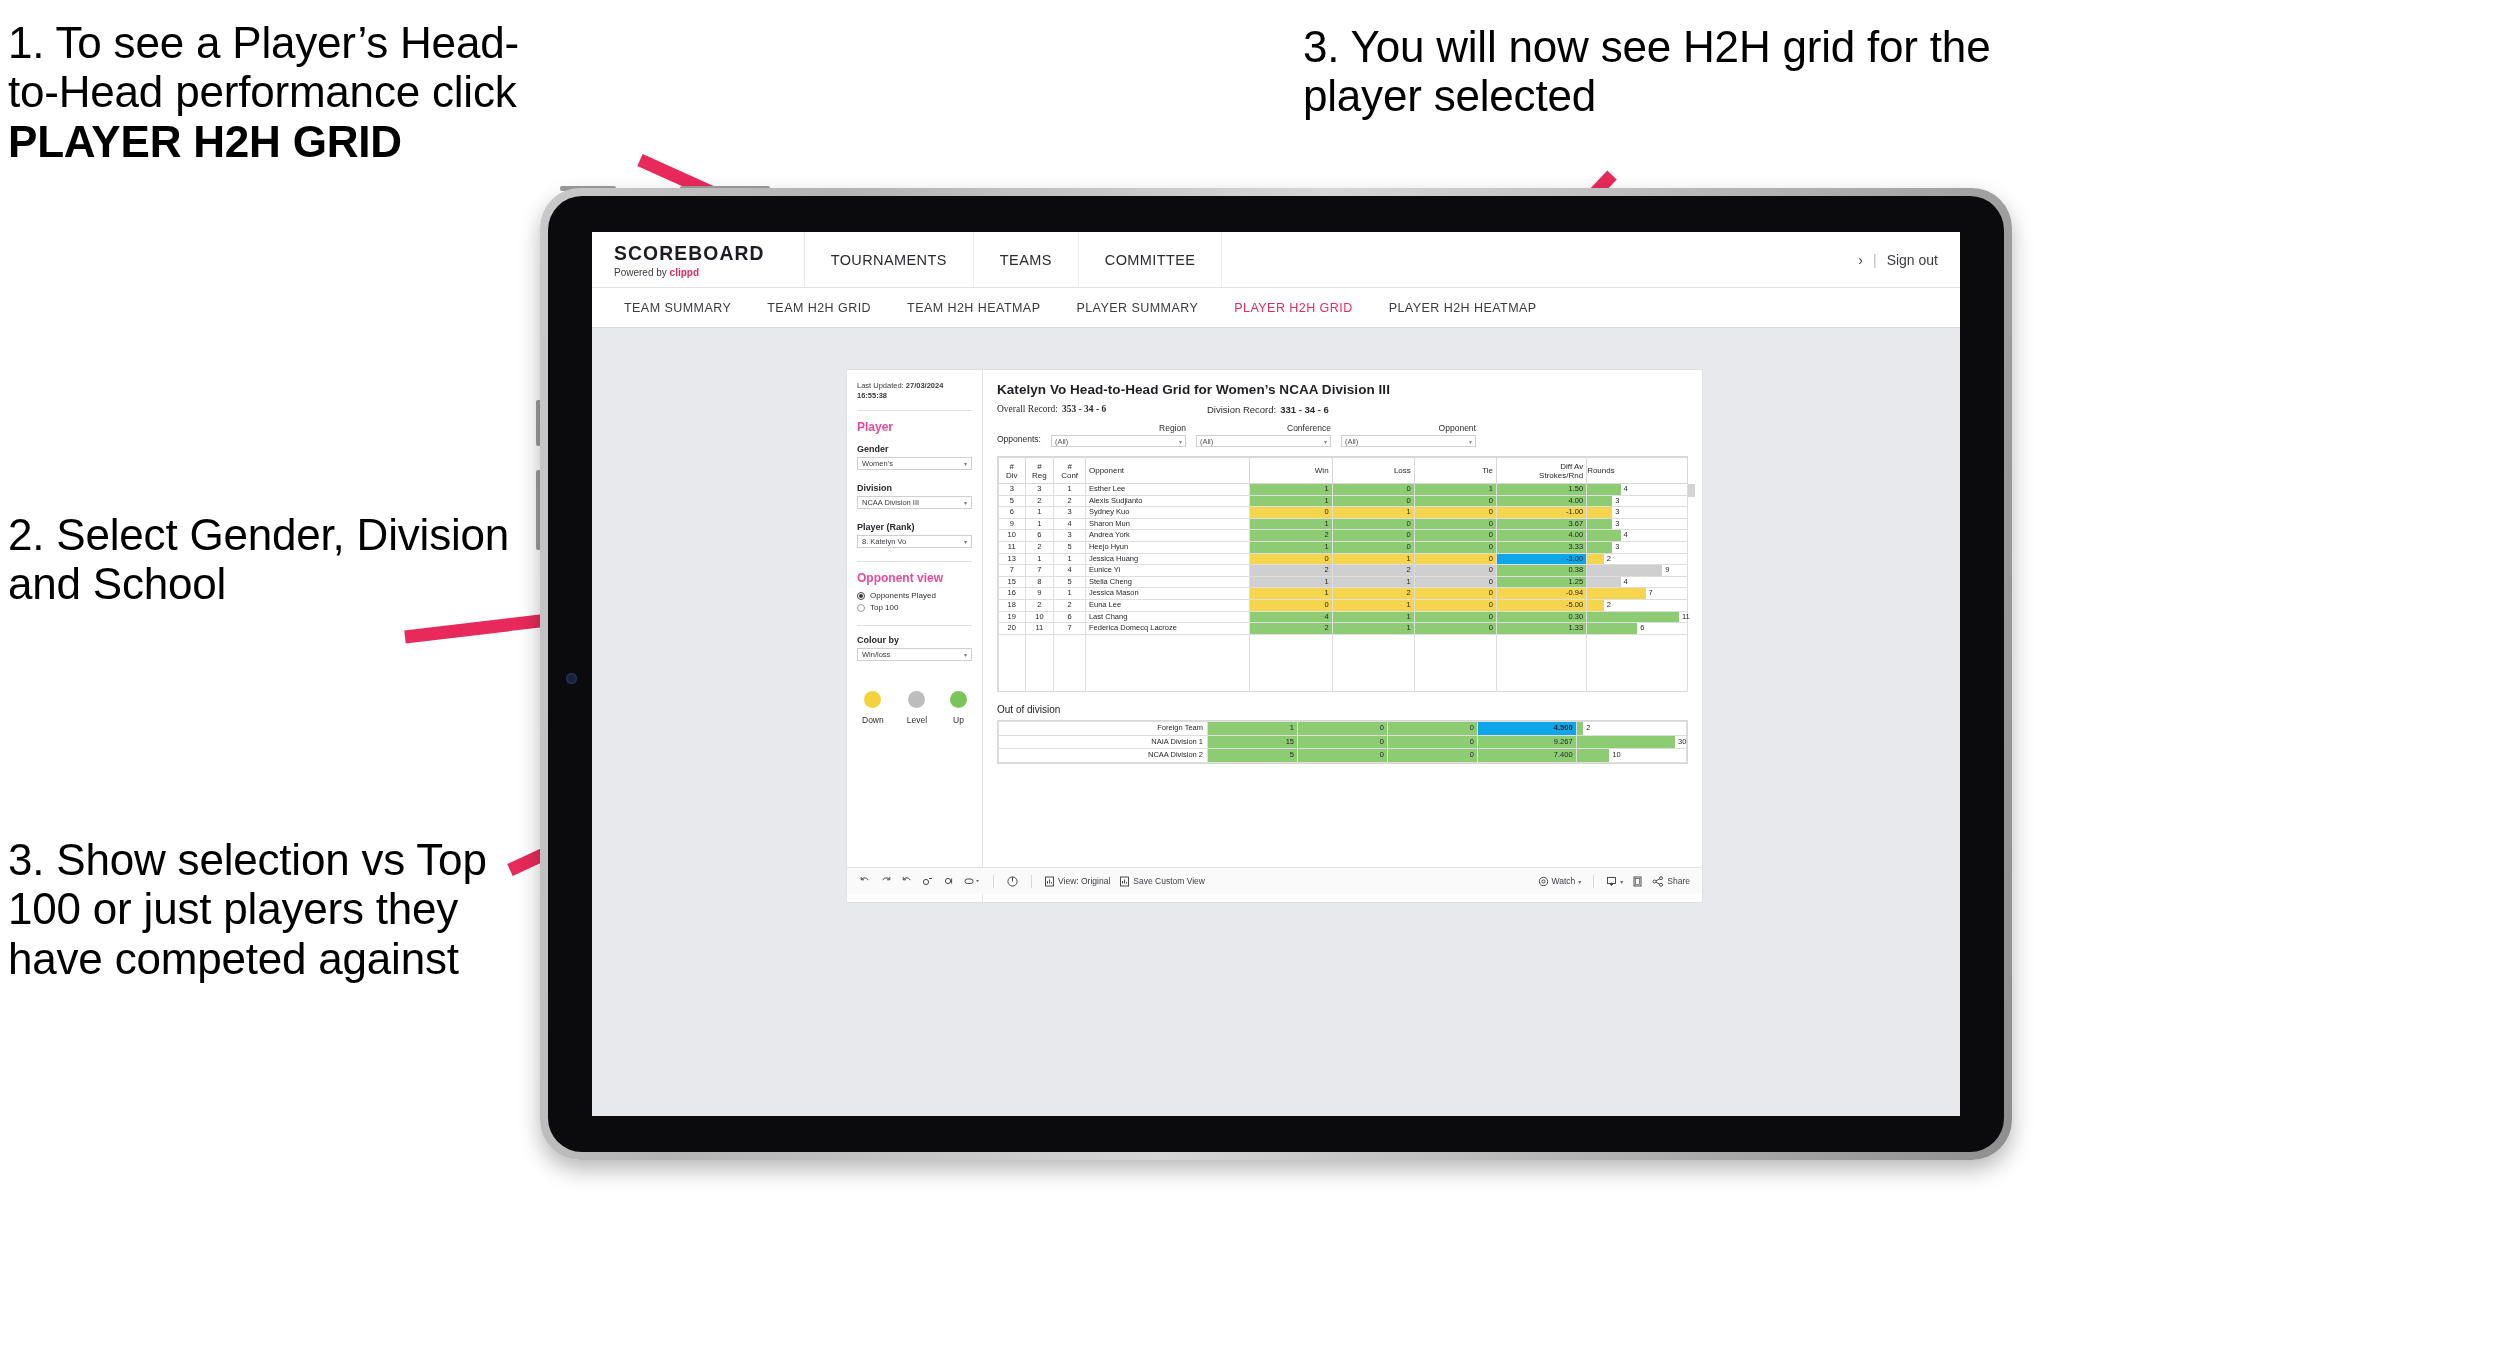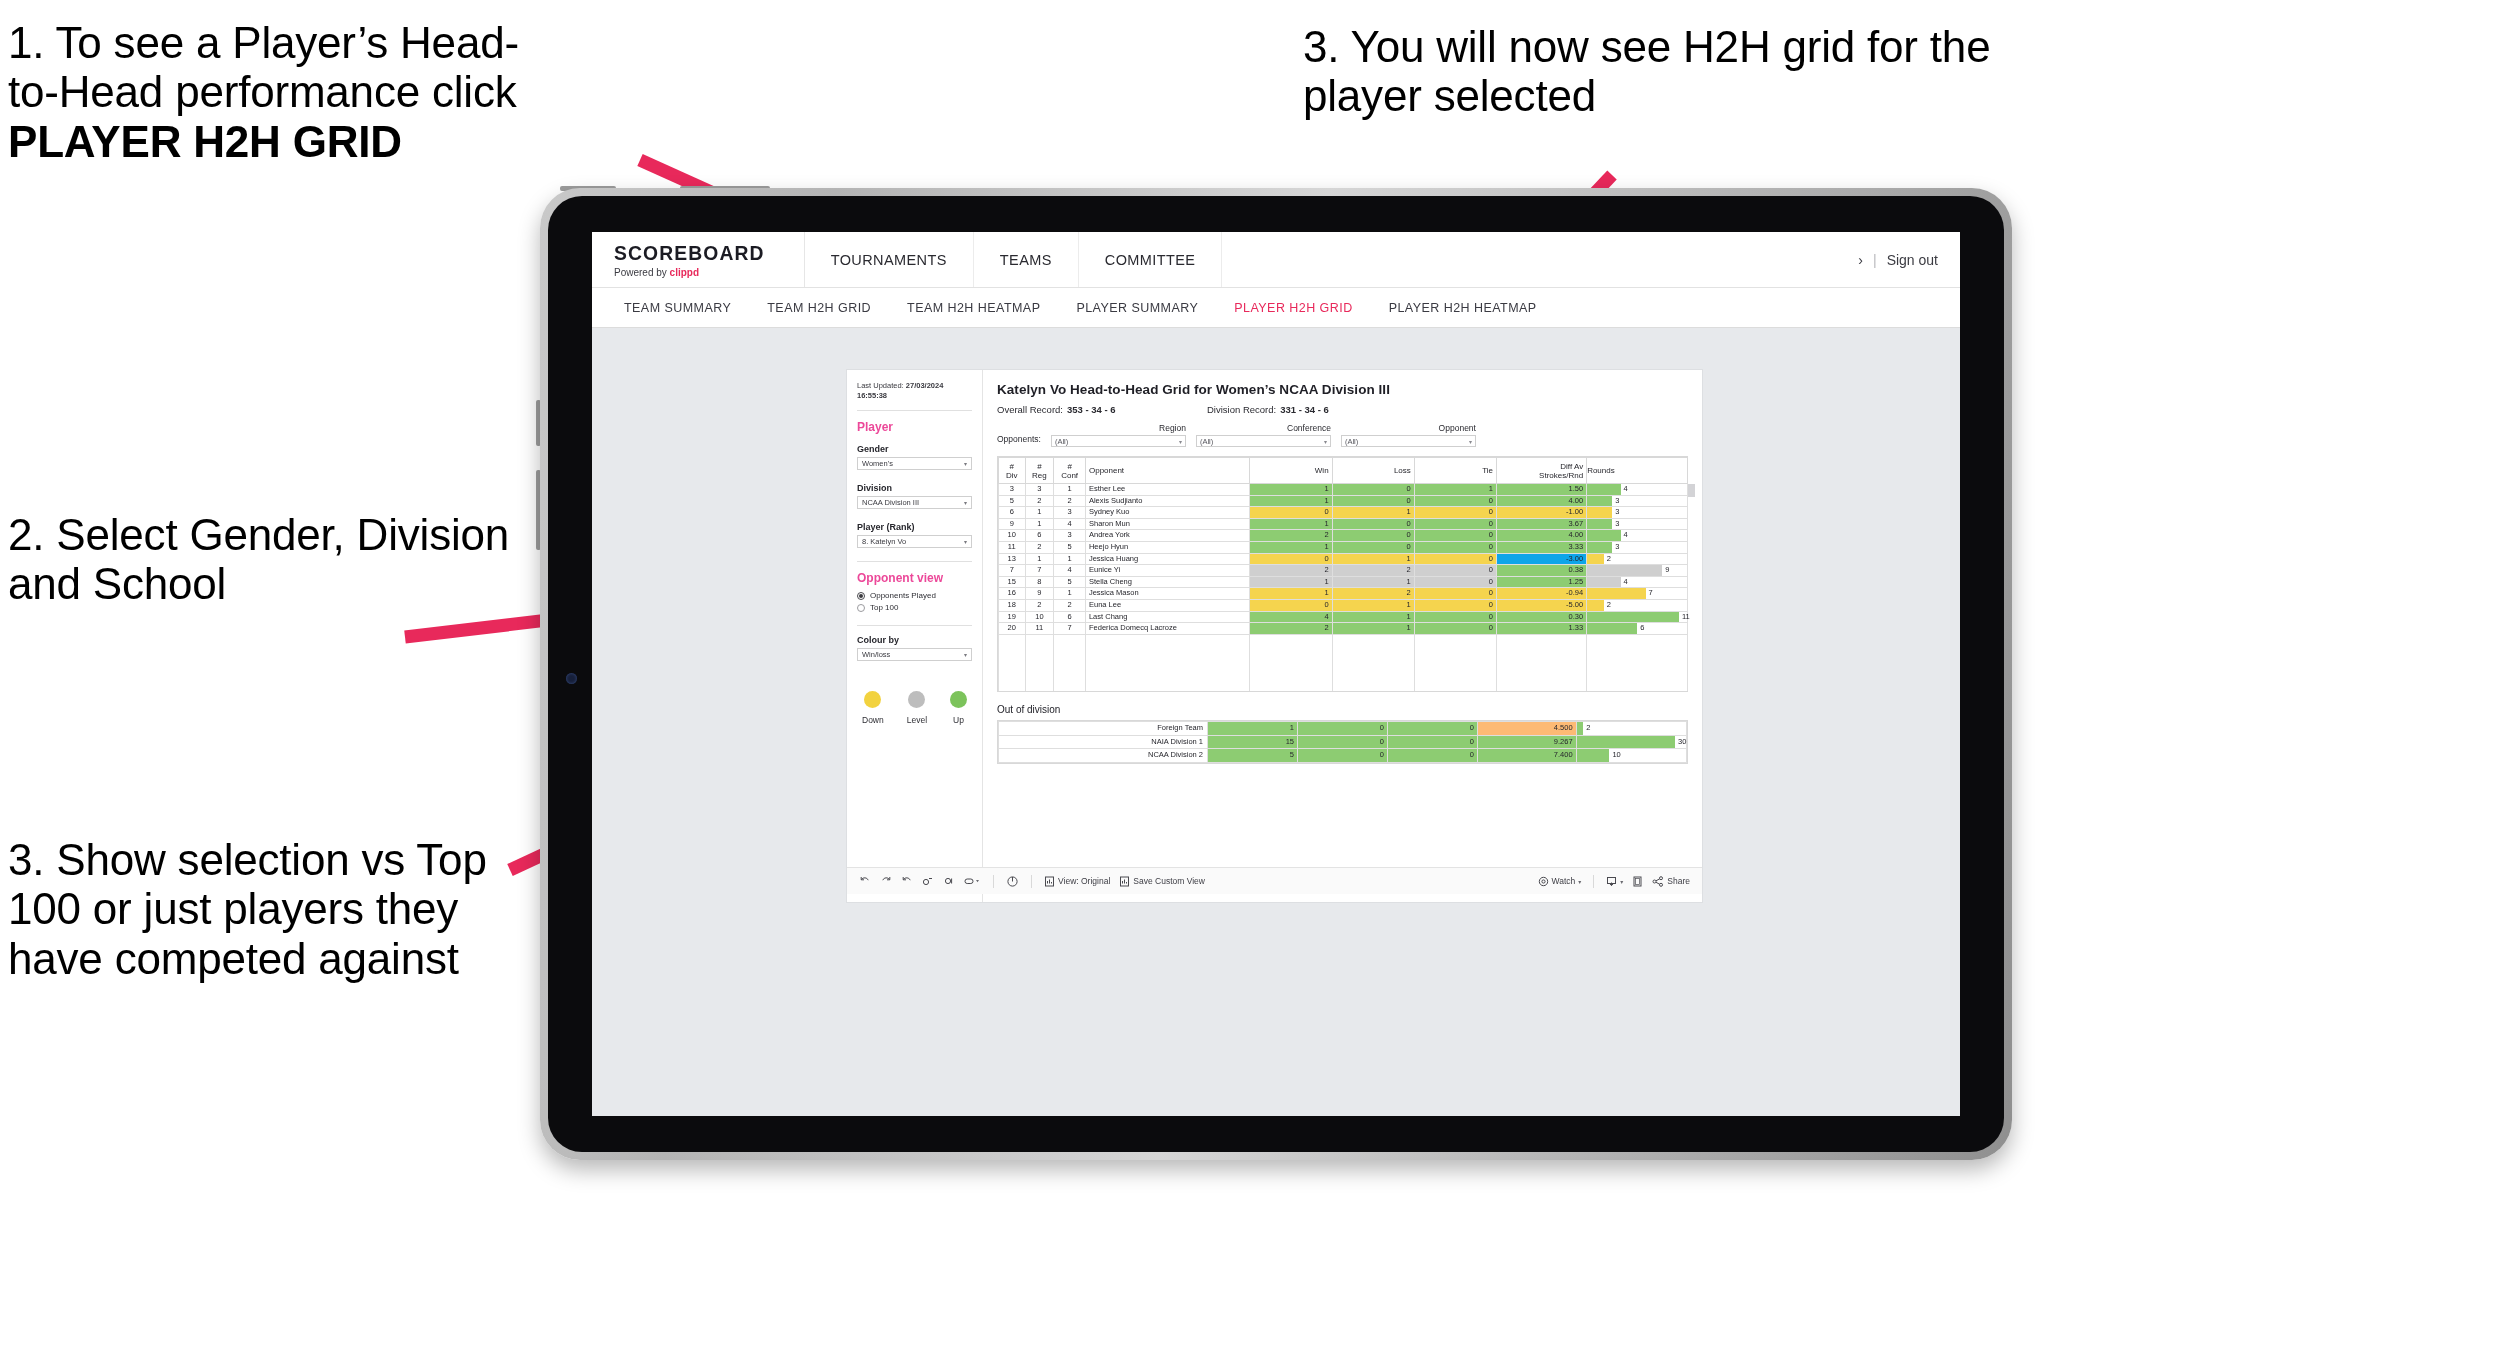--- a/index.html
+++ b/index.html
@@ -130,21 +130,21 @@
   .lg { text-align: center; }
   .lg .dot { width: 17px; height: 17px; border-radius: 50%; margin: 0 auto 7px auto; }
   .lg .lab { font-size: 8.5px; color: #2e2e34; }
 
   
   #content { flex: 1; padding: 12px 14px 0 14px; position: relative; }
   #title { font-size: 13.5px; font-weight: 600; color: #1f1f26; letter-spacing: .05px; }
   #records { display: flex; margin-top: 7px; font-size: 9.5px; color: #2a2a30; }
   #records .rec { display: flex; gap: 4px; }
   #records .rec b { font-weight: 700; }
-  #rec-overall { width: 210px; }
+  #rec-overall { width: 210px; font-family: Liberation Serif, serif; }
   #opp-filters { display: flex; align-items: flex-end; gap: 10px; margin-top: 8px; }
   #opp-lab { font-size: 8.5px; color: #2a2a30; padding-bottom: 3px; }
   .oblock { width: 135px; }
   .oblock .ol { font-size: 8.5px; color: #2a2a30; margin-bottom: 2px; text-align: right; }
   .osel {
     height: 12px; border: 1px solid #cfcfcf; background: #fff;
     display: flex; align-items: center; justify-content: space-between;
     padding: 0 3px; font-size: 7.5px; color: #55555c; cursor: pointer;
   }
   .osel .car { font-size: 6px; color: #8a8a90; }
@@ -574,21 +574,21 @@
 
               <div id="ood-title">Out of division</div>
               <div id="ood">
                 <table>
                   <tbody id="ood-body">
                       <tr>
                         <td class="o-name">Foreign Team</td>
                         <td class="c-num" style="background: rgb(141, 204, 114);">1</td>
                         <td class="c-num" style="background: rgb(141, 204, 114);">0</td>
                         <td class="c-num" style="background: rgb(141, 204, 114);">0</td>
-                        <td class="c-diff" style="background: #fdba74;">4.500</td>
+                        <td class="c-diff" style="background: #0ea5e9; font-weight: bold;">4.500</td>
                         <td class="c-rounds"><span class="bar" style="width:6%;background:#8dcc72"></span><span class="rv" style="margin-left:6%">2</span></td>
                       </tr>
                       <tr>
                         <td class="o-name">NAIA Division 1</td>
                         <td class="c-num" style="background: rgb(141, 204, 114);">15</td>
                         <td class="c-num" style="background: rgb(141, 204, 114);">0</td>
                         <td class="c-num" style="background: rgb(141, 204, 114);">0</td>
                         <td class="c-diff" style="background: rgb(141, 204, 114);">9.267</td>
                         <td class="c-rounds"><span class="bar" style="width:90%;background:#8dcc72"></span><span class="rv" style="margin-left:90%">30</span></td>
                       </tr>

